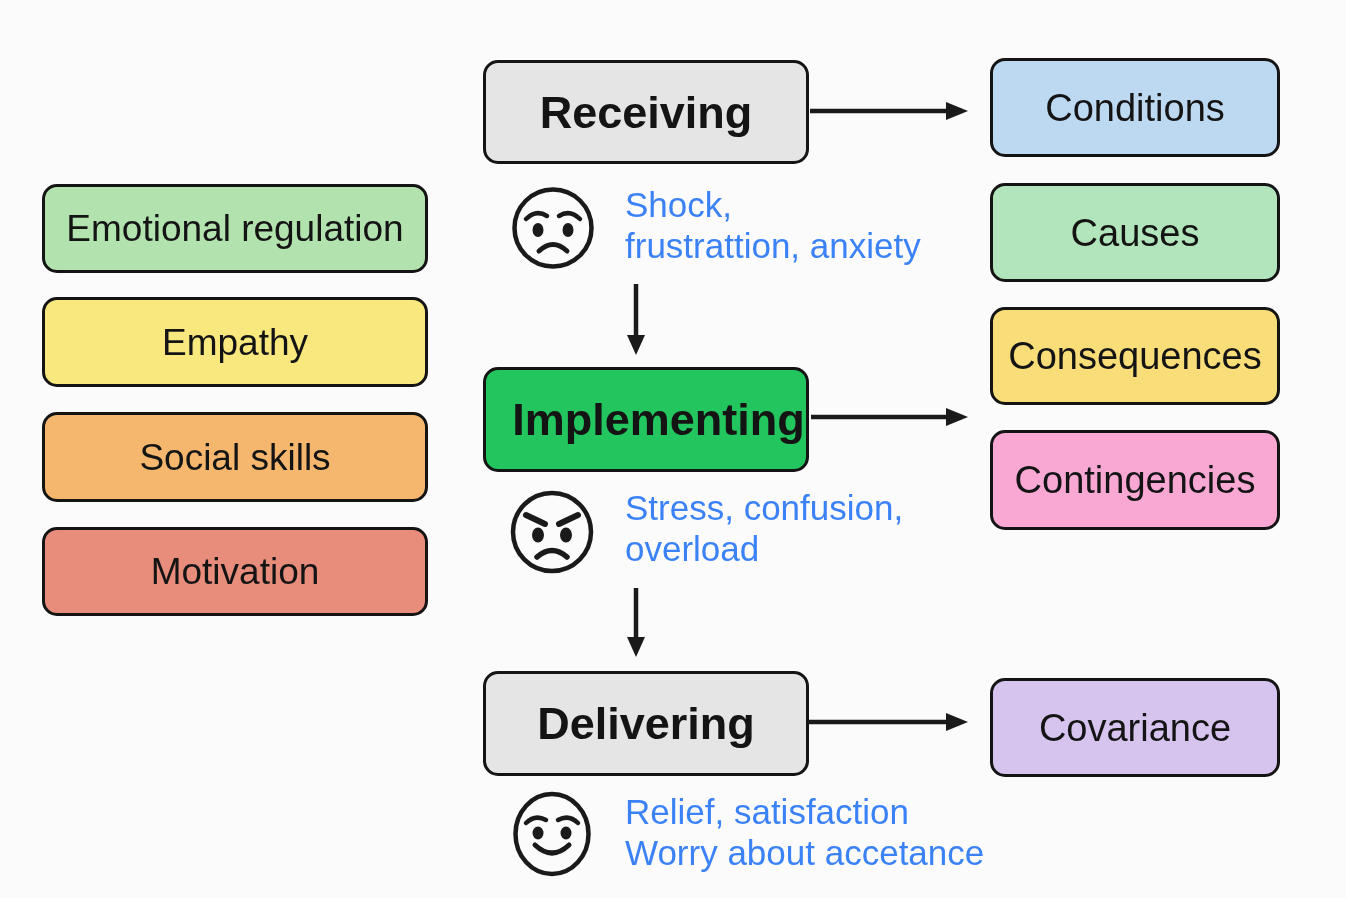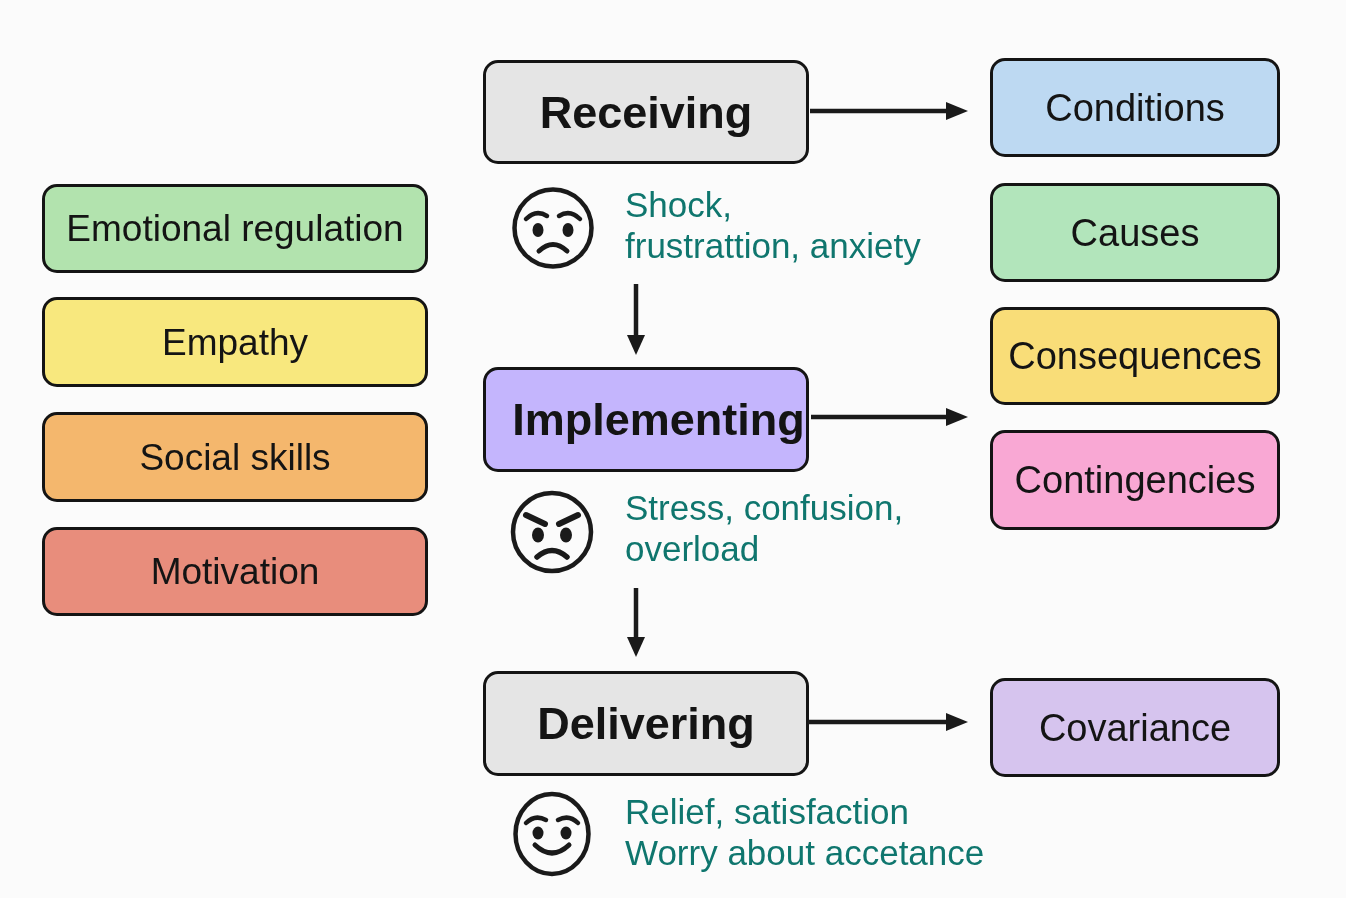--- a/index.html
+++ b/index.html
@@ -45,21 +45,21 @@
   #rb4{top:555px;height:98px;}
   #rb5{top:678px;height:99px;}
 
   .emotion-face{position:absolute;width:86px;height:88px;}
   #face0{left:510px;top:184px;}
   #face1{left:509px;top:488px;}
   #face2{left:509px;top:790px;}
 
   .emotion-text{
     position:absolute;left:625px;
-    font-size:35px;line-height:41px;font-weight:400;color:#0f766e;
+    font-size:35px;line-height:41px;font-weight:400;color:#3b82f6;
     white-space:nowrap;
   }
   #et0{top:184px;}
   #et1{top:487px;}
   #et2{top:791px;}
 
   #arrow-layer{position:absolute;left:0;top:0;pointer-events:none;}
   .arrow-line{stroke:#1a1a1a;stroke-width:4.5;}
   .arrow-head{fill:#1a1a1a;}
   .face-stroke{stroke:#1a1a1a;fill:none;stroke-linecap:round;}
@@ -68,21 +68,21 @@
 <body>
 
 <div id="canvas">
 
   <div class="box left-box" id="lb1" style="background-color: rgb(178, 227, 174);">Emotional regulation</div>
   <div class="box left-box" id="lb2" style="background-color: rgb(248, 232, 126);">Empathy</div>
   <div class="box left-box" id="lb3" style="background-color: rgb(244, 183, 109);">Social skills</div>
   <div class="box left-box" id="lb4" style="background-color: rgb(232, 141, 124);">Motivation</div>
 
   <div class="box mid-box" id="mb0" style="background-color: rgb(229, 229, 229);">Receiving</div>
-  <div class="box mid-box" id="mb1" style="background-color: #c4b5fd; padding-left: 25px;">Implementing</div>
+  <div class="box mid-box" id="mb1" style="background-color: #22c55e; padding-left: 25px;">Implementing</div>
   <div class="box mid-box" id="mb2" style="background-color: rgb(229, 229, 229);">Delivering</div>
 
   <div class="box right-box" id="rb0" style="background-color: rgb(189, 217, 242);">Conditions</div>
   <div class="box right-box" id="rb1" style="background-color: rgb(178, 229, 187);">Causes</div>
   <div class="box right-box" id="rb2" style="background-color: rgb(249, 221, 120);">Consequences</div>
   <div class="box right-box" id="rb3" style="background-color: #f9a8d4;">Contingencies</div>
   <div class="box right-box" id="rb5" style="background-color: rgb(214, 196, 238);">Covariance</div>
 
   <svg class="emotion-face" id="face0" viewBox="-43 -44 86 88">
     <circle cx="0" cy="0" r="38.5" stroke-width="4.5" class="face-stroke" fill="#efa45c"></circle>

